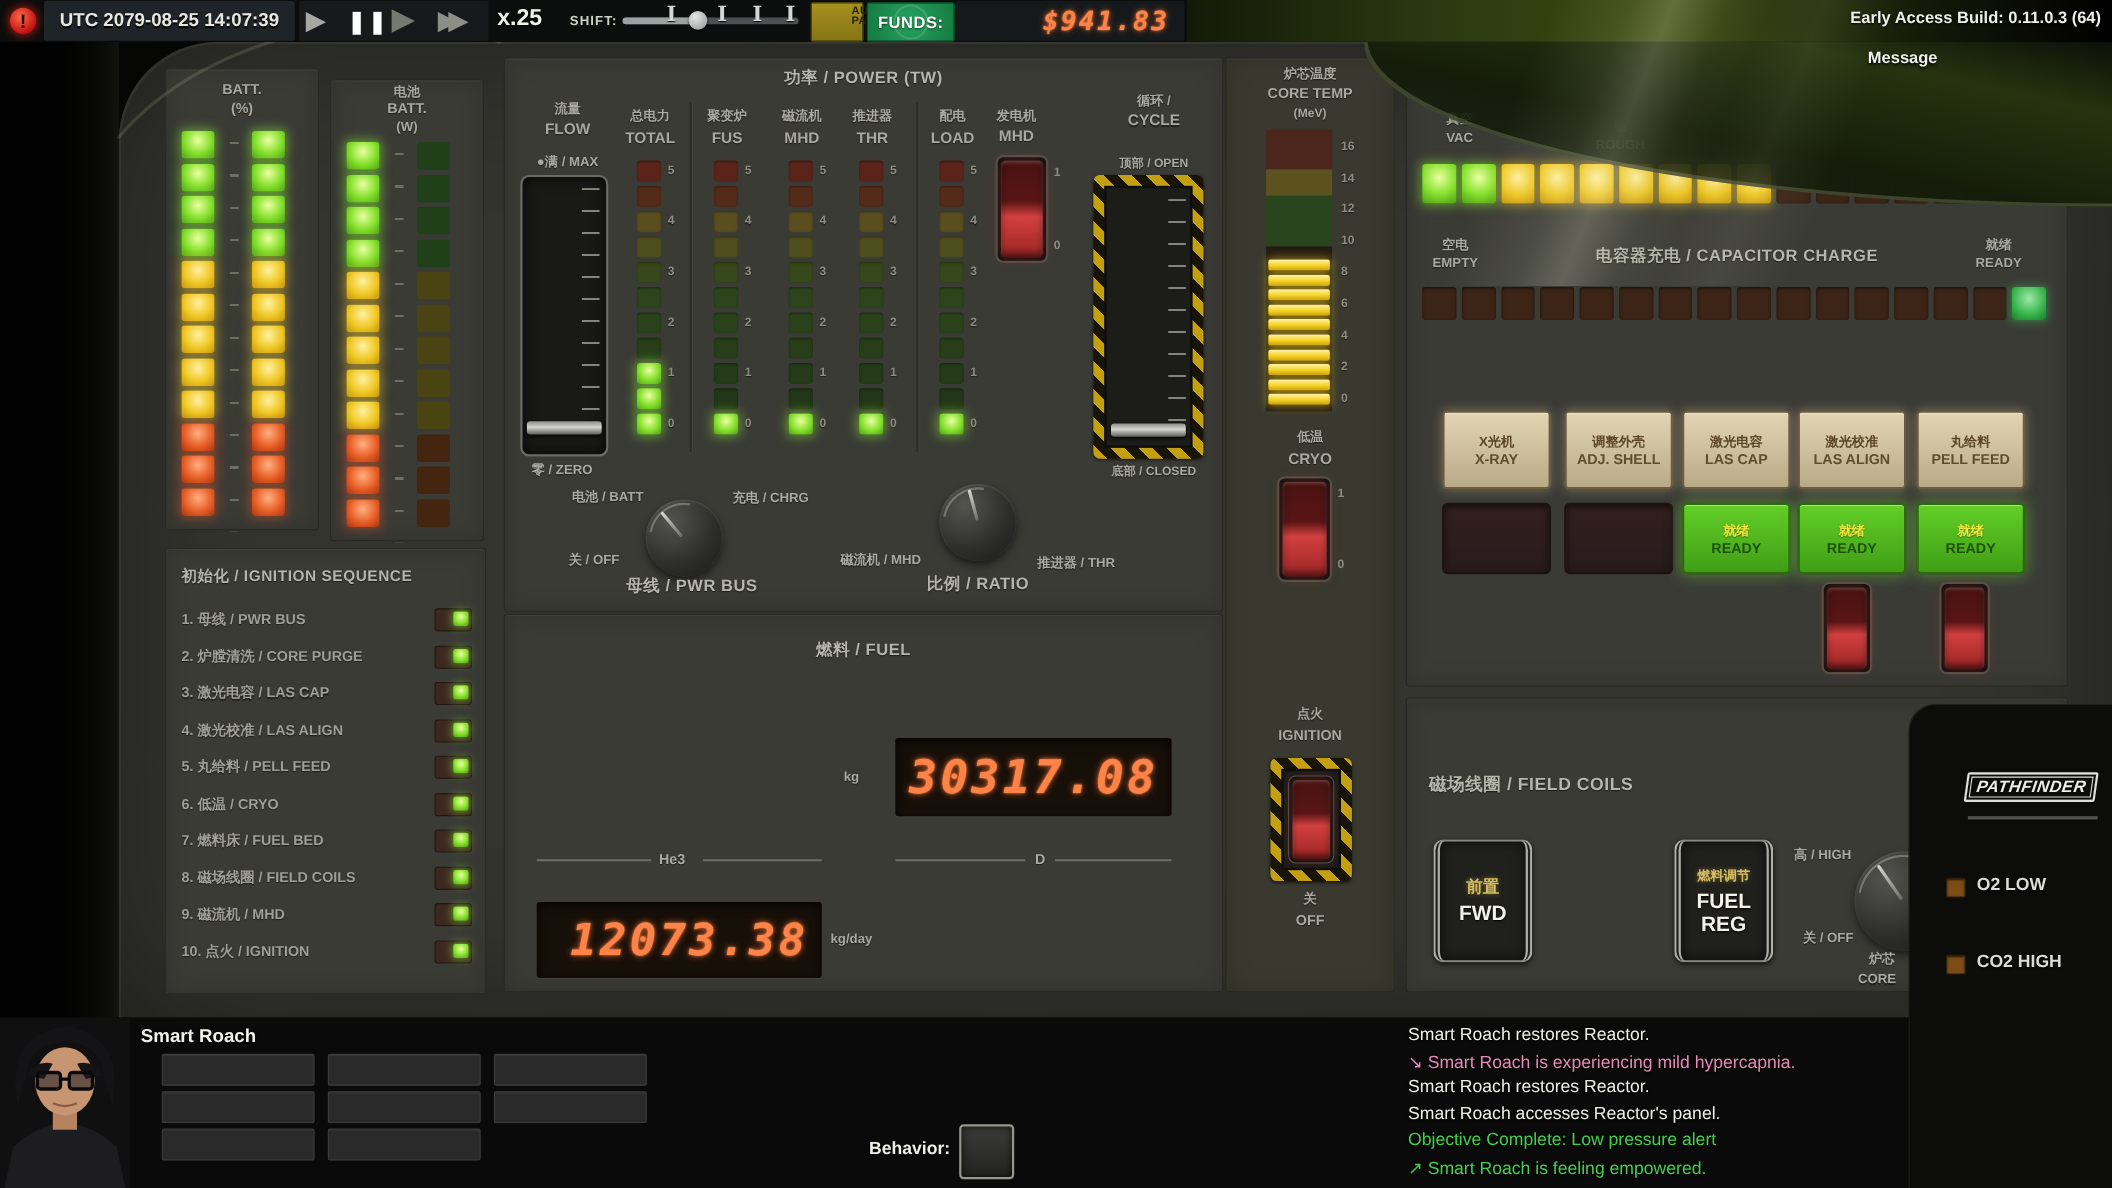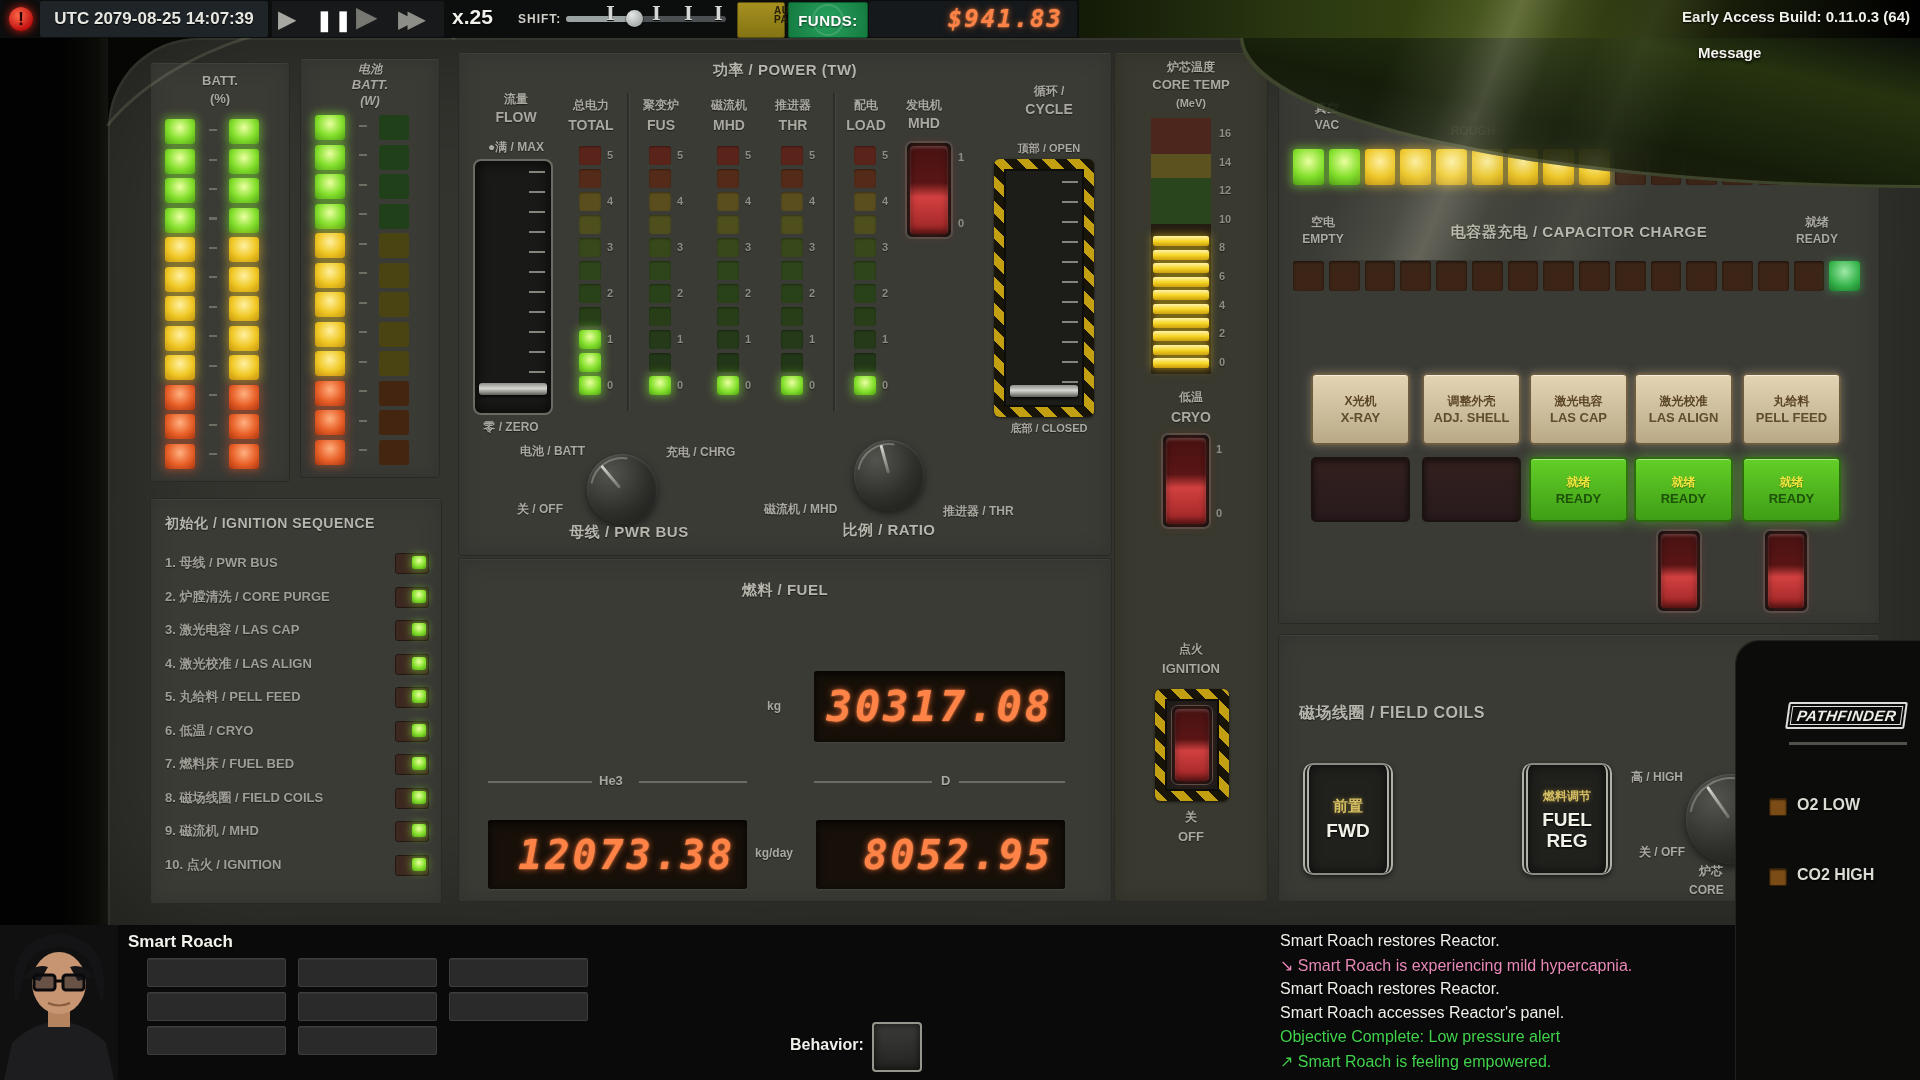--- a/index.html
+++ b/index.html
@@ -206,21 +206,21 @@
         <div class="led" style="left: 78px; top: 151.5px; width: 30px; height: 25px; background: radial-gradient(circle at 50% 35%, rgb(255, 240, 160), rgb(240, 200, 37) 55%, rgb(194, 146, 14)); box-shadow: rgba(240, 200, 40, 0.5) 0px 0px 10px 2px;"></div>
         <div class="led" style="left: 78px; top: 181px; width: 30px; height: 25px; background: radial-gradient(circle at 50% 35%, rgb(255, 240, 160), rgb(240, 200, 37) 55%, rgb(194, 146, 14)); box-shadow: rgba(240, 200, 40, 0.5) 0px 0px 10px 2px;"></div>
         <div class="led" style="left: 78px; top: 210.5px; width: 30px; height: 25px; background: radial-gradient(circle at 50% 35%, rgb(255, 240, 160), rgb(240, 200, 37) 55%, rgb(194, 146, 14)); box-shadow: rgba(240, 200, 40, 0.5) 0px 0px 10px 2px;"></div>
         <div class="led" style="left: 78px; top: 240px; width: 30px; height: 25px; background: radial-gradient(circle at 50% 35%, rgb(255, 240, 160), rgb(240, 200, 37) 55%, rgb(194, 146, 14)); box-shadow: rgba(240, 200, 40, 0.5) 0px 0px 10px 2px;"></div>
         <div class="led" style="left: 78px; top: 269.5px; width: 30px; height: 25px; background: radial-gradient(circle at 50% 35%, rgb(255, 176, 128), rgb(232, 96, 40) 55%, rgb(168, 52, 15)); box-shadow: rgba(230, 90, 40, 0.45) 0px 0px 10px 2px;"></div>
         <div class="led" style="left: 78px; top: 299px; width: 30px; height: 25px; background: radial-gradient(circle at 50% 35%, rgb(255, 176, 128), rgb(232, 96, 40) 55%, rgb(168, 52, 15)); box-shadow: rgba(230, 90, 40, 0.45) 0px 0px 10px 2px;"></div>
         <div class="led" style="left: 78px; top: 328.5px; width: 30px; height: 25px; background: radial-gradient(circle at 50% 35%, rgb(255, 176, 128), rgb(232, 96, 40) 55%, rgb(168, 52, 15)); box-shadow: rgba(230, 90, 40, 0.45) 0px 0px 10px 2px;"></div>
         <div style="position: absolute; left: 58px; top: 14px; width: 8px; height: 354px; background: repeating-linear-gradient(rgb(109, 109, 100) 0px, rgb(109, 109, 100) 2px, transparent 2px, transparent 29.5px);"></div>
       </div>
   </div>
-  <div class="sp" style="left:300px;top:58px;width:138px;height:418px;font-style:italic;">
+  <div class="sp" style="left:300px;top:72px;width:138px;height:418px;">
     <div class="lbl ctr abs" style="left:0;top:2px;width:100%;">电池</div>
     <div class="lbl2 ctr abs" style="left:0;top:18px;width:100%;">BATT.</div>
     <div class="lbl ctr abs" style="left:0;top:35px;width:100%;">(W)</div>
     <div class="abs" id="batt2-leds" style="left:0;top:52px;width:100%;height:360px;">
         <div class="led" style="left: 14px; top: 4px; width: 30px; height: 25px; background: radial-gradient(circle at 50% 35%, rgb(234, 255, 160), rgb(132, 224, 44) 55%, rgb(79, 156, 22)); box-shadow: rgba(130, 230, 50, 0.55) 0px 0px 10px 2px;"></div>
         <div class="led" style="left: 14px; top: 33.5px; width: 30px; height: 25px; background: radial-gradient(circle at 50% 35%, rgb(234, 255, 160), rgb(132, 224, 44) 55%, rgb(79, 156, 22)); box-shadow: rgba(130, 230, 50, 0.55) 0px 0px 10px 2px;"></div>
         <div class="led" style="left: 14px; top: 63px; width: 30px; height: 25px; background: radial-gradient(circle at 50% 35%, rgb(234, 255, 160), rgb(132, 224, 44) 55%, rgb(79, 156, 22)); box-shadow: rgba(130, 230, 50, 0.55) 0px 0px 10px 2px;"></div>
         <div class="led" style="left: 14px; top: 92.5px; width: 30px; height: 25px; background: radial-gradient(circle at 50% 35%, rgb(234, 255, 160), rgb(132, 224, 44) 55%, rgb(79, 156, 22)); box-shadow: rgba(130, 230, 50, 0.55) 0px 0px 10px 2px;"></div>
         <div class="led" style="left: 14px; top: 122px; width: 30px; height: 25px; background: radial-gradient(circle at 50% 35%, rgb(255, 240, 160), rgb(240, 200, 37) 55%, rgb(194, 146, 14)); box-shadow: rgba(240, 200, 40, 0.5) 0px 0px 10px 2px;"></div>
         <div class="led" style="left: 14px; top: 151.5px; width: 30px; height: 25px; background: radial-gradient(circle at 50% 35%, rgb(255, 240, 160), rgb(240, 200, 37) 55%, rgb(194, 146, 14)); box-shadow: rgba(240, 200, 40, 0.5) 0px 0px 10px 2px;"></div>
@@ -468,23 +468,20 @@
     <div class="hline" style="left:29px;top:222px;width:104px;opacity:.65;"></div>
     <div class="lbl2 abs" style="left:140px;top:214px;">He3</div>
     <div class="hline" style="left:180px;top:222px;width:108px;opacity:.65;"></div>
     <div class="hline" style="left:355px;top:222px;width:118px;opacity:.65;"></div>
     <div class="lbl2 abs" style="left:482px;top:214px;">D</div>
     <div class="hline" style="left:500px;top:222px;width:106px;opacity:.65;"></div>
     <div class="segbox" style="left:29px;top:261px;width:259px;height:69px;">
       <span class="sseg" style="font-size:40px;letter-spacing:3px;">12073.38</span>
     </div>
     <div class="lbl abs" style="left:296px;top:287px;">kg/day</div>
-    <div class="segbox" style="left:357px;top:261px;width:249px;height:69px;">
-      <span class="sseg" style="font-size:40px;letter-spacing:3px;">8052.95</span>
-    </div>
   </div>
 
   <div class="sp" style="left:1114px;top:52px;width:152px;height:848px;background:#39392f;">
     <div class="lbl ctr abs" style="left:0;top:6px;width:100%;">炉芯温度</div>
     <div class="lbl2 ctr abs" style="left:0;top:24px;width:100%;">CORE TEMP</div>
     <div class="lbl ctr abs" style="left:0;top:44px;width:100%;font-size:11px;">(MeV)</div>
     <div class="abs" style="left:36px;top:65px;width:60px;height:36px;background:#4c251c;"></div>
     <div class="abs" style="left:36px;top:101px;width:60px;height:24px;background:#5c5220;"></div>
     <div class="abs" style="left:36px;top:125px;width:60px;height:46px;background:#28451e;"></div>
     <div class="abs" style="left:36px;top:171px;width:60px;height:150px;background:#241c12;"></div>

